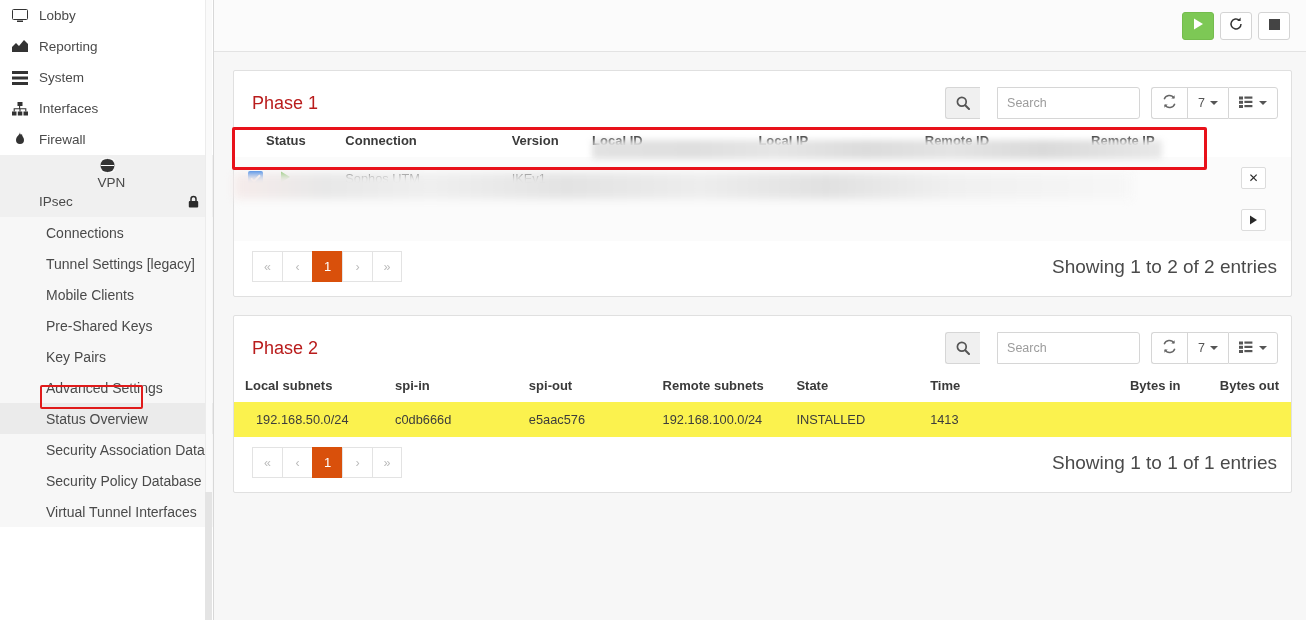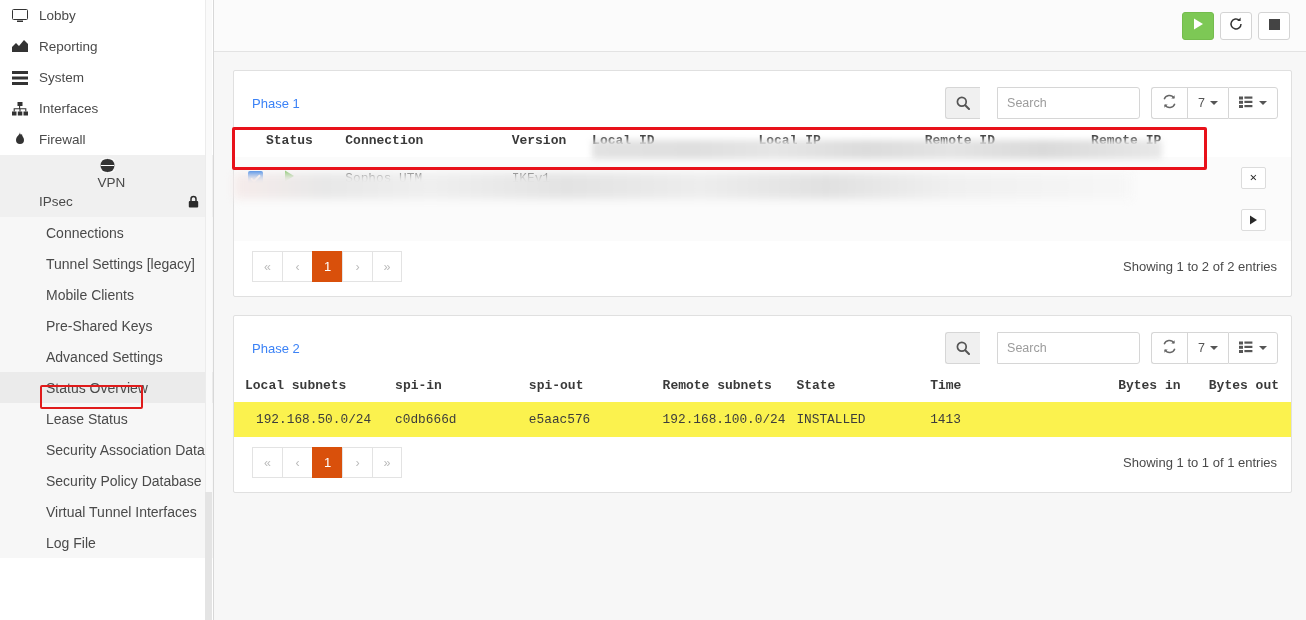--- a/index.html
+++ b/index.html
@@ -114,21 +114,21 @@
     border-radius: 2px;
     margin-bottom: 18px;
     position: relative;
   }
   .panel-head {
     display: flex;
     align-items: center;
     padding: 16px 13px 10px 18px;
     min-height: 56px;
   }
-  .panel-title { font-size: 13px; color: #3b82f6; }
+  .panel-title { font-size: 18px; color: #b91c1c; }
   .panel-tools { margin-left: auto; display: flex; align-items: center; gap: 11px; }
 
   .searchwrap { display: flex; height: 32px; }
   .search-btn {
     width: 35px;
     border: 1px solid #d6d6d6;
     border-right: none;
     background: #f0f0f0;
     border-radius: 3px 0 0 3px;
     display: flex; align-items: center; justify-content: center;
@@ -164,21 +164,21 @@
   .grp-btn:last-child { border-right: 1px solid #d6d6d6; border-radius: 0 3px 3px 0; }
   .caret {
     display: inline-block;
     border-left: 4px solid transparent;
     border-right: 4px solid transparent;
     border-top: 4px solid #555;
     margin-left: 5px;
   }
 
   
-  table.grid { width: 100%; border-collapse: collapse; table-layout: fixed; font-family: Liberation Mono, monospace; }
+  table.grid { width: 100%; border-collapse: collapse; table-layout: fixed; }
   table.grid th {
     text-align: left;
     font-size: 13px;
     font-weight: bold;
     color: #3a3a3a;
     padding: 4px 4px 9px 4px;
     white-space: nowrap;
   }
   table.grid td {
     font-size: 12.8px;
@@ -252,21 +252,21 @@
     display: flex; align-items: center; justify-content: center;
     font-size: 12.5px;
     color: #bbbbbb;
     cursor: pointer;
     padding: 0 7px;
   }
   .pg:last-child { border-right: 1px solid #e3e3e3; }
   .pg.active { background: #d9500b; color: #ffffff; border-color: #d9500b; font-size: 13px; }
   .showing {
     margin-left: auto;
-    font-size: 13px;
+    font-size: 19px;
     color: #4a4a4a;
   }
 </style>
 </head>
 <body>
 
 <div class="app">
 
   <nav class="sidebar">
 
@@ -348,39 +348,36 @@
     <div class="nav-item lvl3">
       <span>Tunnel Settings [legacy]</span>
     </div>
     <div class="nav-item lvl3">
       <span>Mobile Clients</span>
     </div>
     <div class="nav-item lvl3">
       <span>Pre-Shared Keys</span>
     </div>
     <div class="nav-item lvl3">
+      <span>Key Pairs</span>
+    </div>
+    <div class="nav-item lvl3">
       <span>Advanced Settings</span>
     </div>
     <div class="nav-item lvl3 selected">
       <span>Status Overview</span>
     </div>
     <div class="nav-item lvl3">
-      <span>Lease Status</span>
-    </div>
-    <div class="nav-item lvl3">
       <span>Security Association Database</span>
     </div>
     <div class="nav-item lvl3">
       <span>Security Policy Database</span>
     </div>
     <div class="nav-item lvl3">
       <span>Virtual Tunnel Interfaces</span>
-    </div>
-    <div class="nav-item lvl3">
-      <span>Log File</span>
     </div>
 
 
     <div class="selbox" style="left:40px; top:385px; width:103px; height:24px;"></div>
 
     <div class="sb-track"></div>
     <div class="sb-thumb"></div>
   </nav>
 
   <section class="main">

